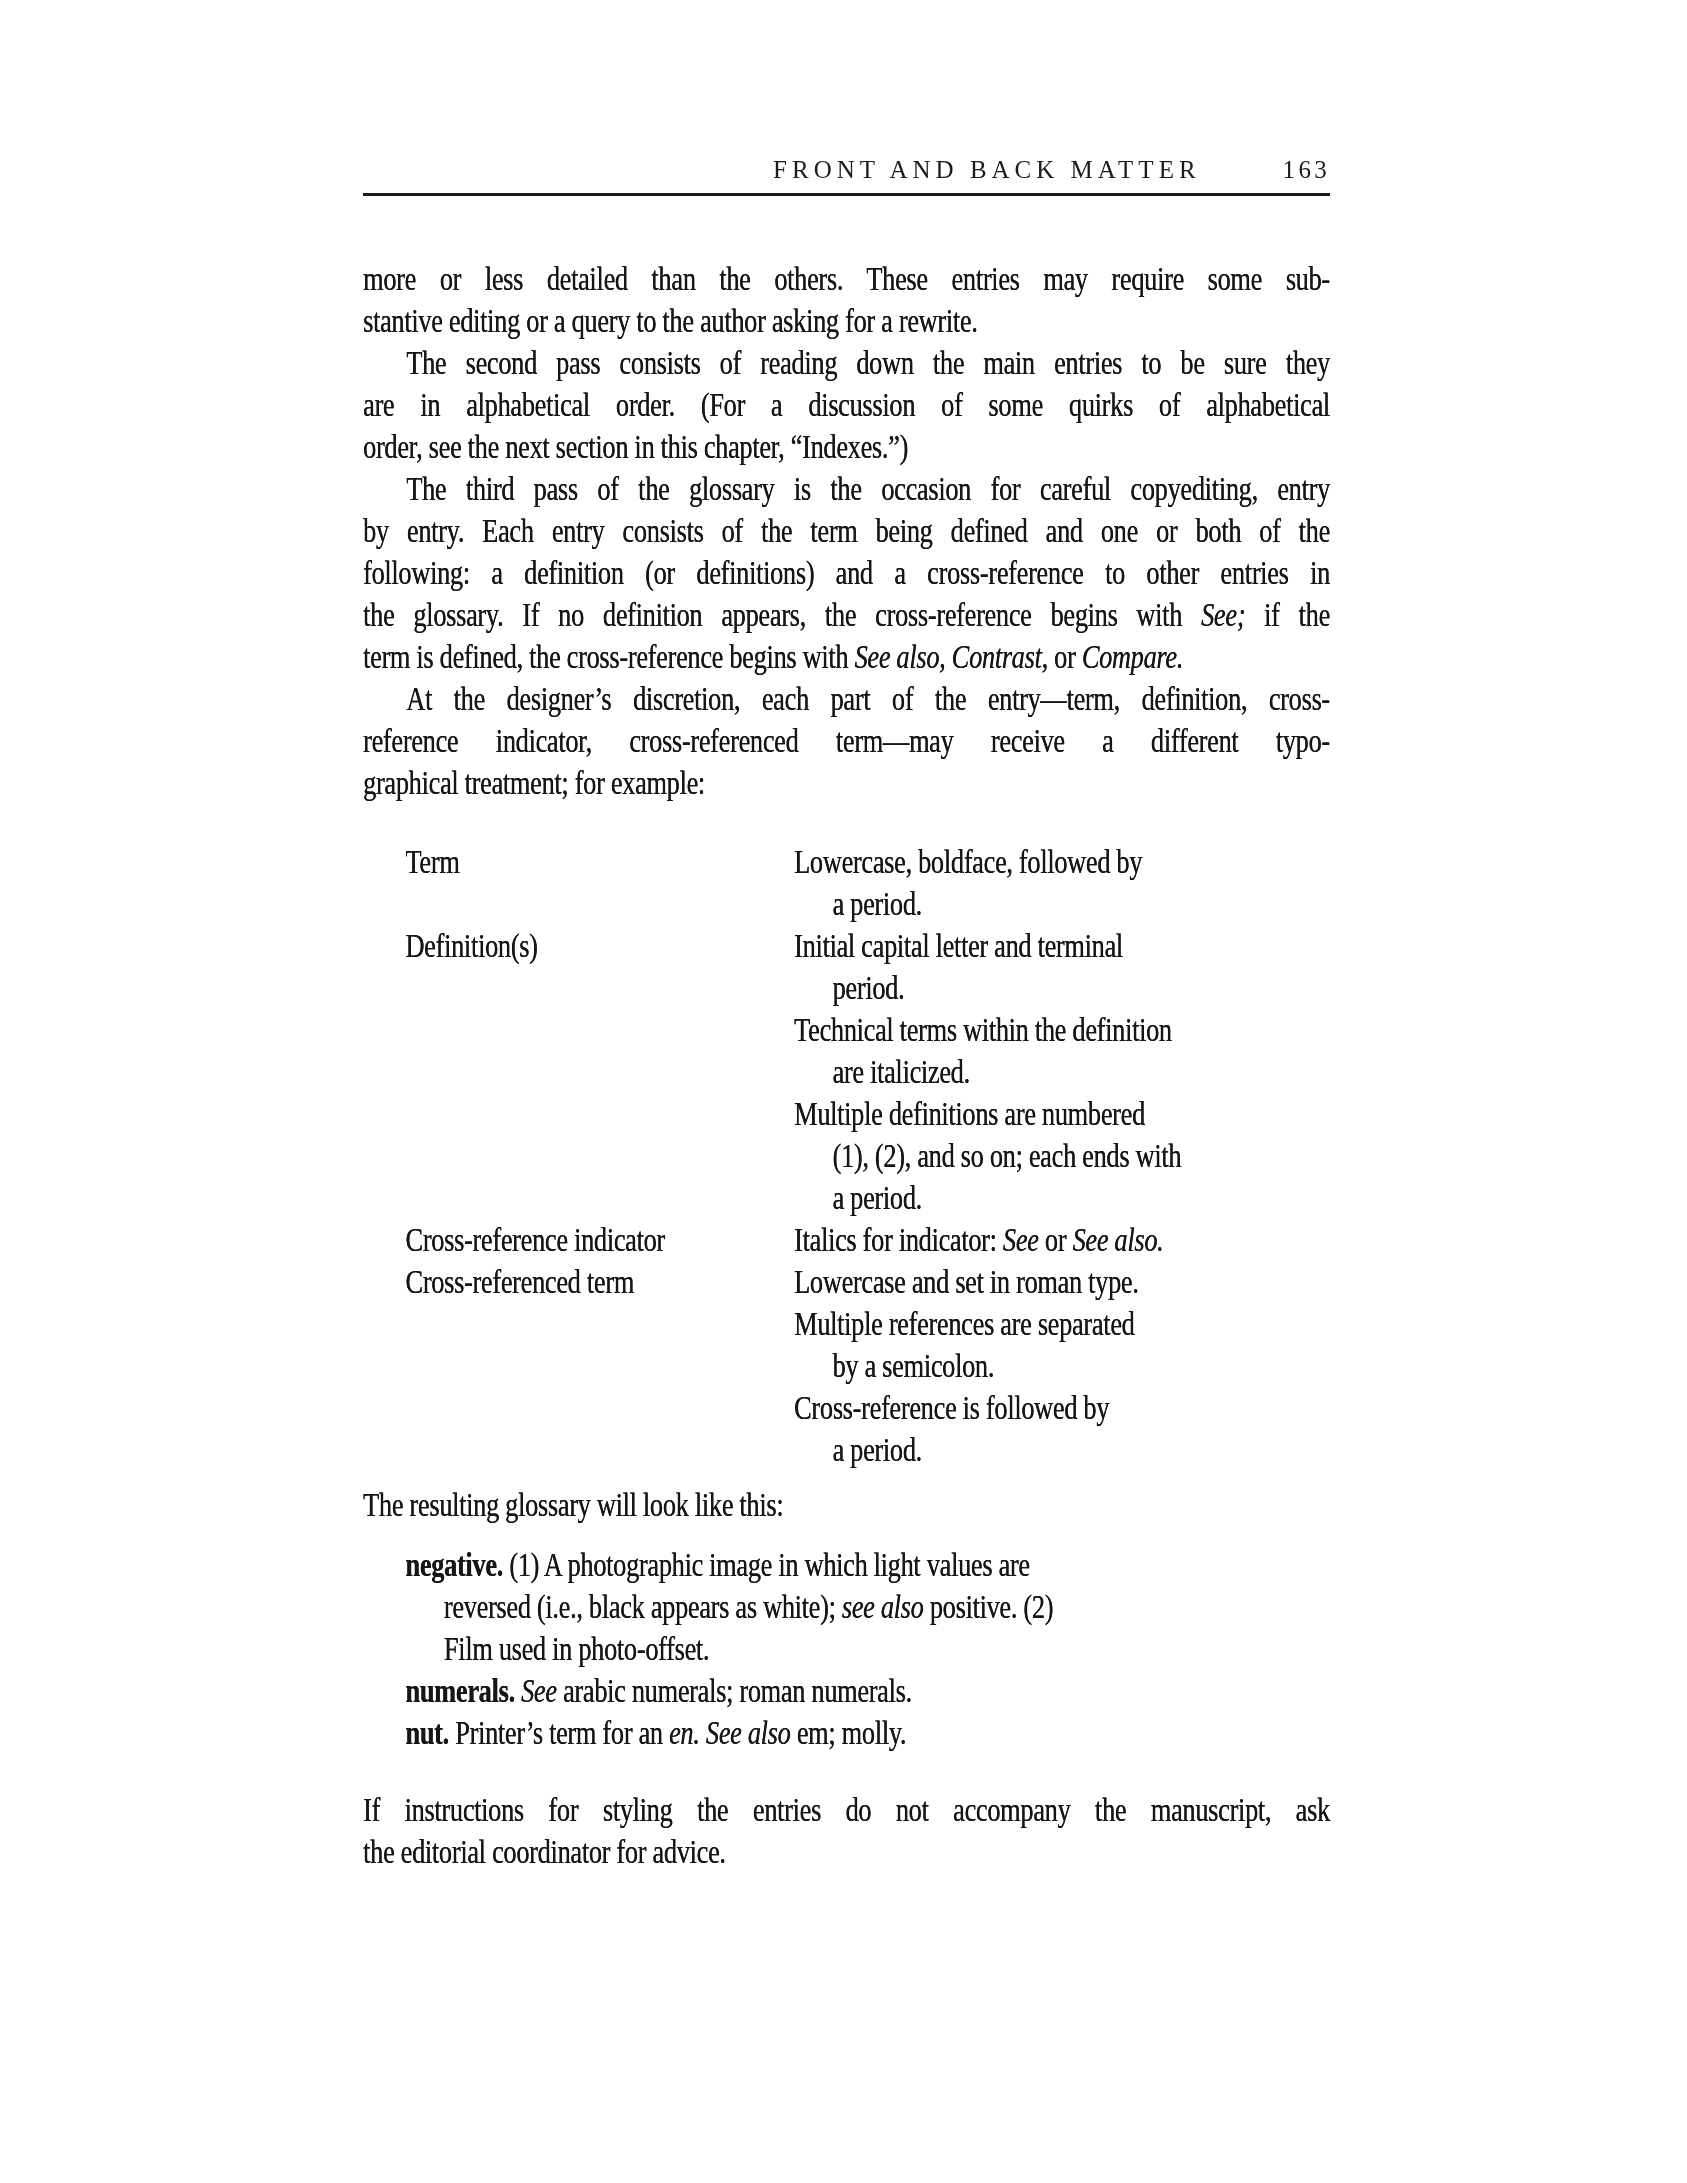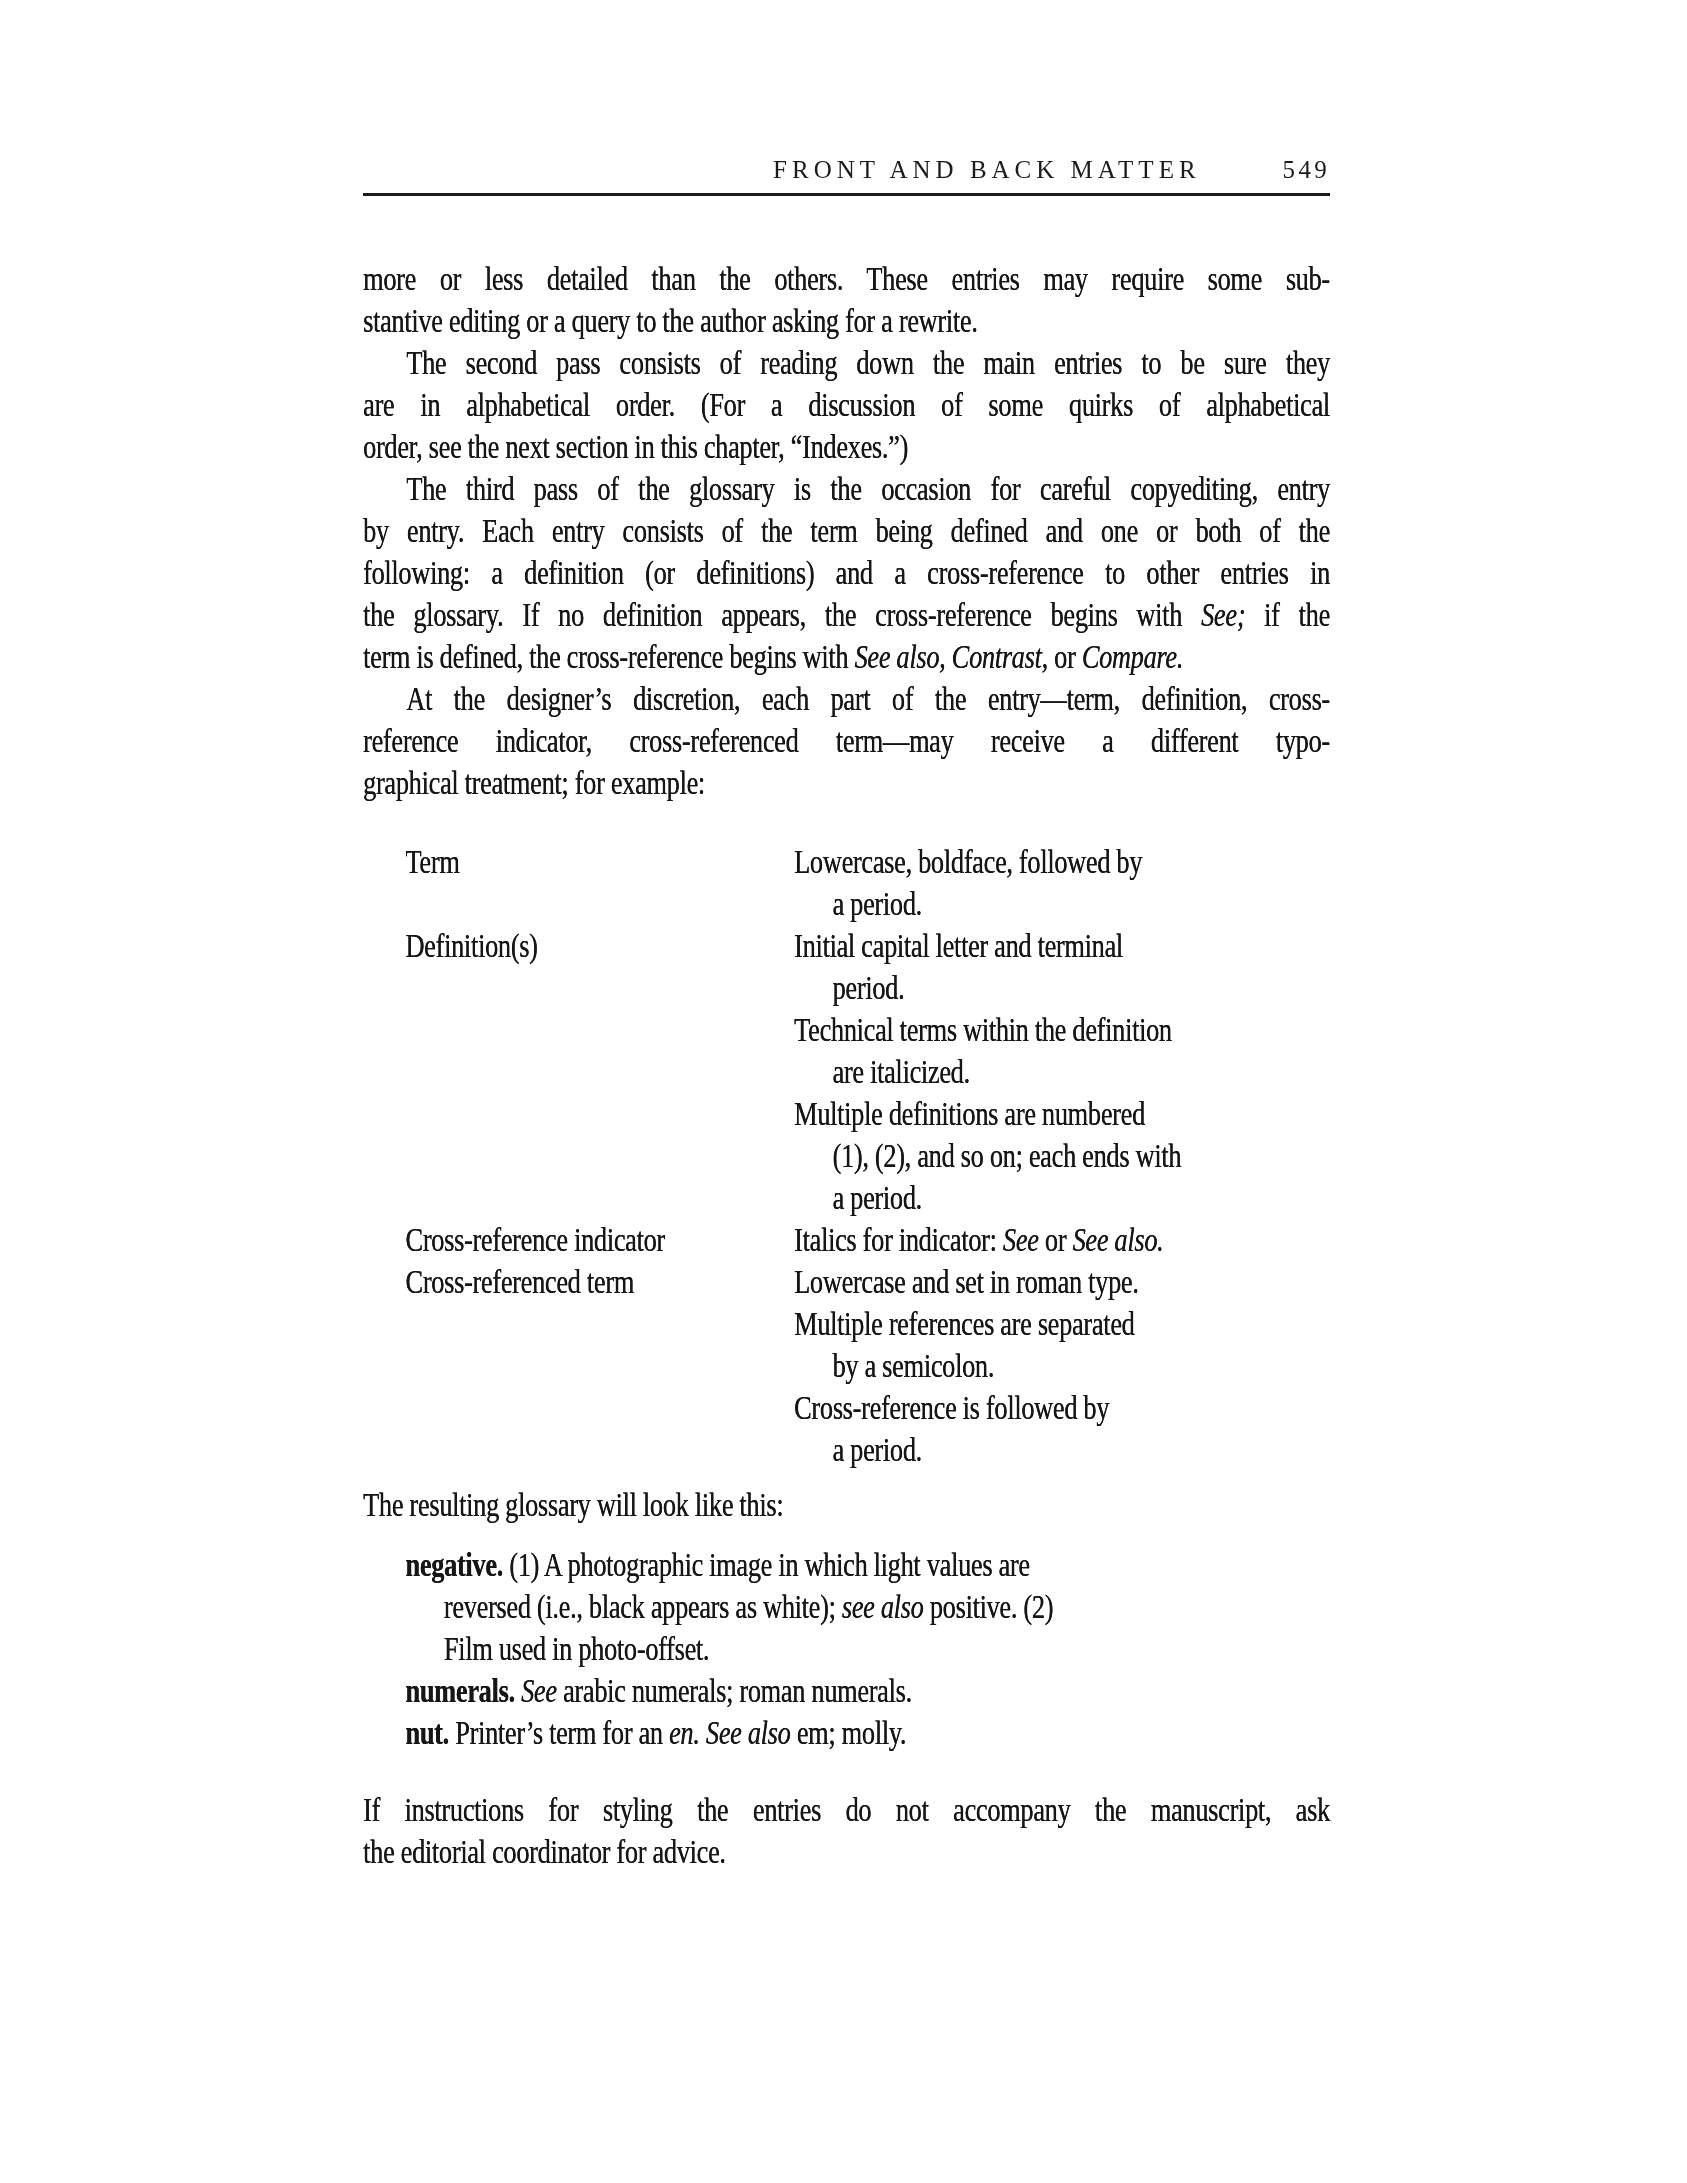--- a/index.html
+++ b/index.html
@@ -43,21 +43,21 @@
   #glossary-intro   { margin-top:13.2px; }
   #glossary-example { margin:18px 0 0 53px; }
   #closing-paragraph{ margin-top:35px; }
 </style>
 </head>
 <body>
 
 <div class="content">
   <div class="running-header">
     <span class="rh-title">FRONT AND BACK MATTER</span>
-    <span class="rh-folio">549</span>
+    <span class="rh-folio">163</span>
   </div>
   <div class="rule"></div>
 
   <div class="body-text">
     <div id="paragraphs">
         <div class="para">
           <div class="line j"><span>more or less detailed than the others. These entries may require some sub-</span></div>
           <div class="line"><span>stantive editing or a query to the author asking for a rewrite.</span></div>
         </div>
         <div class="para indent">

